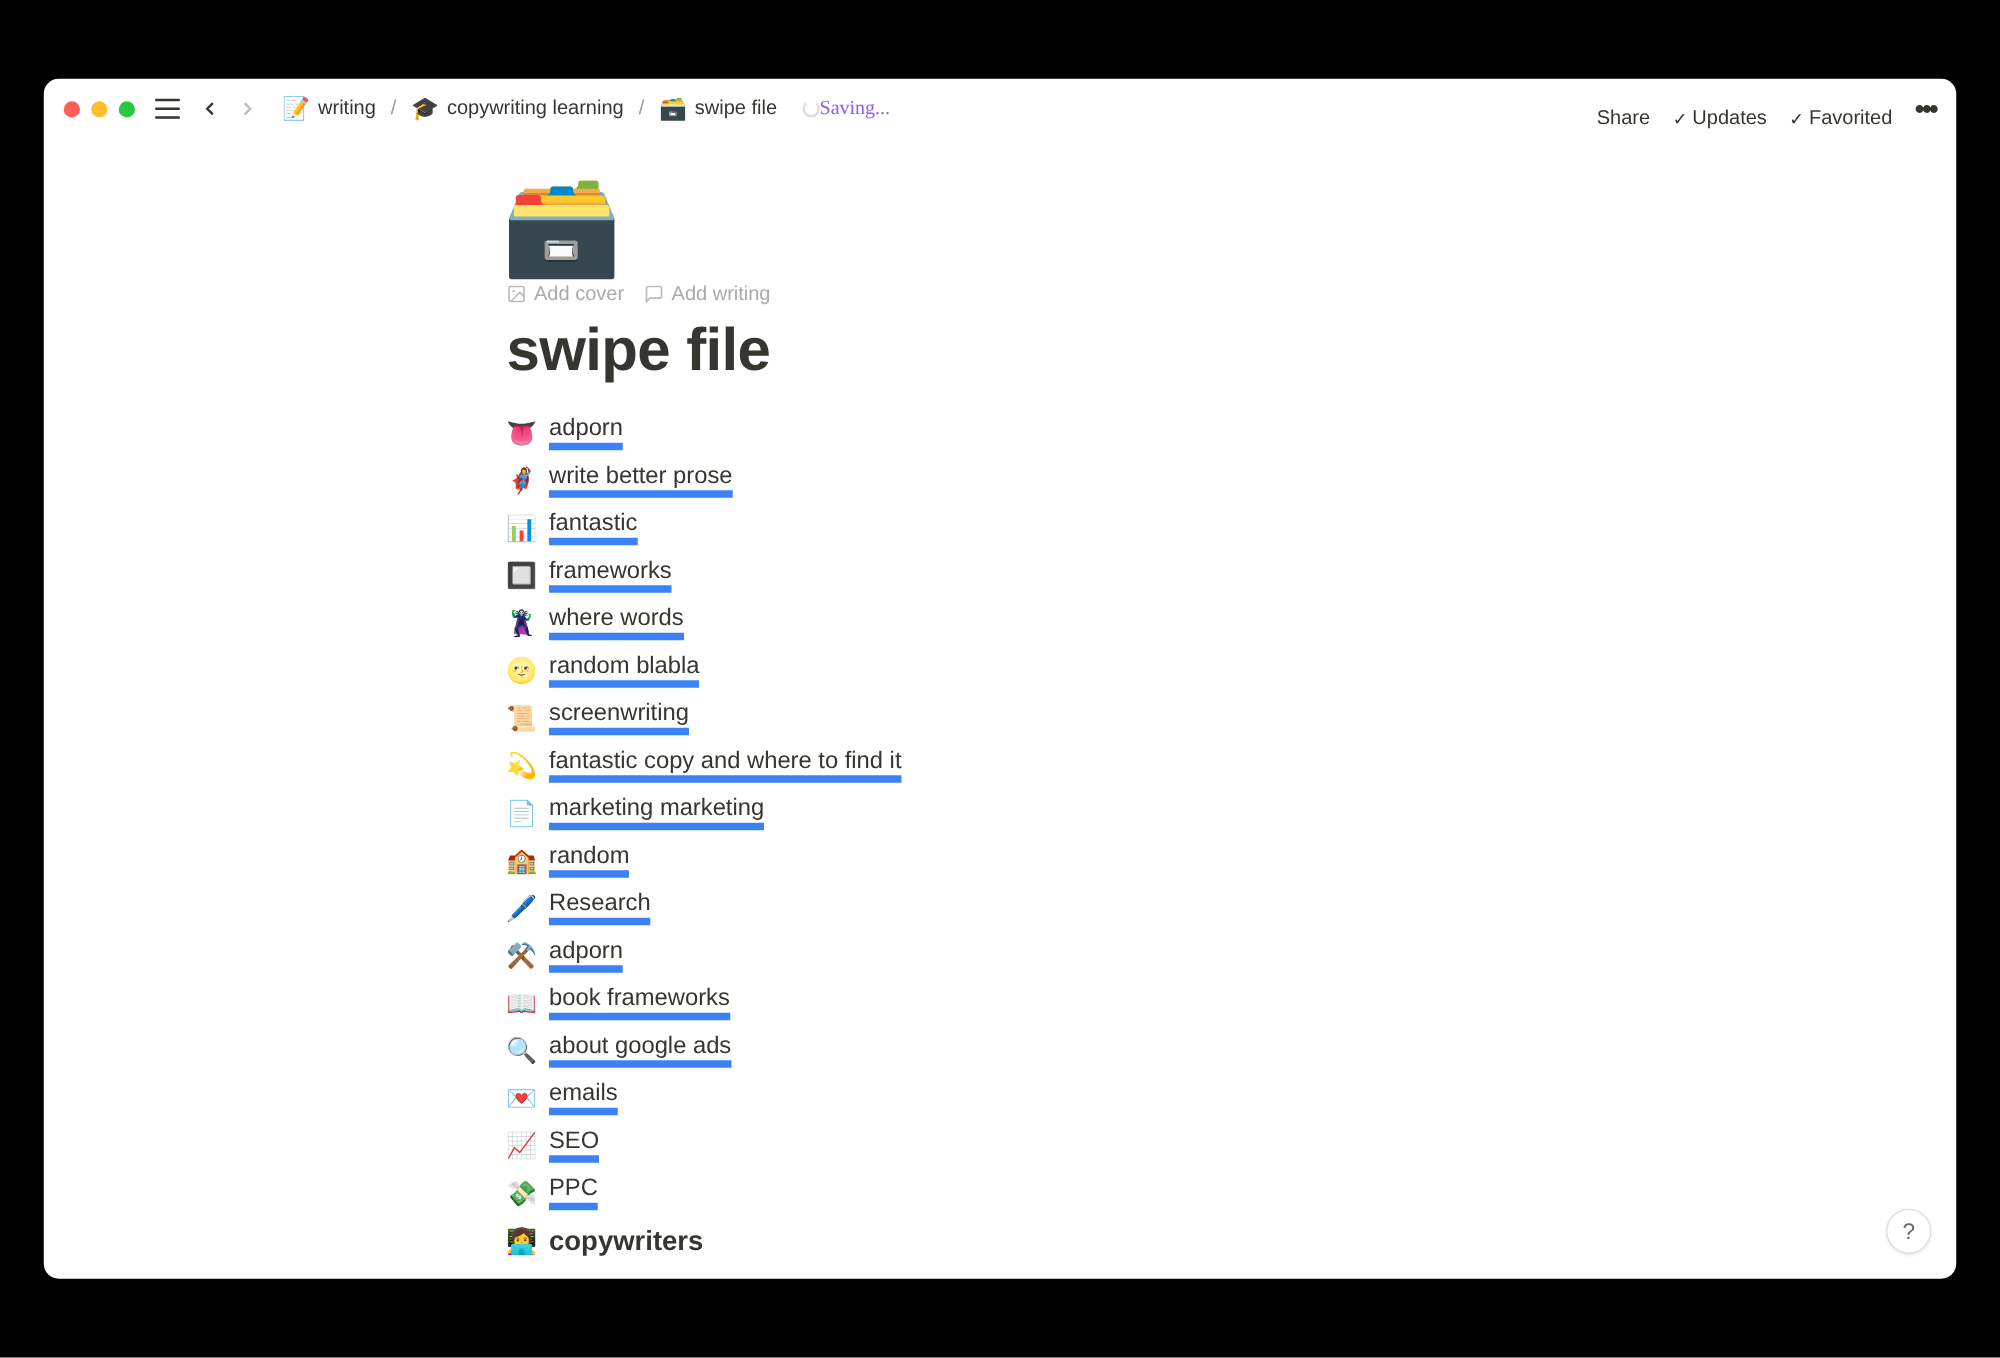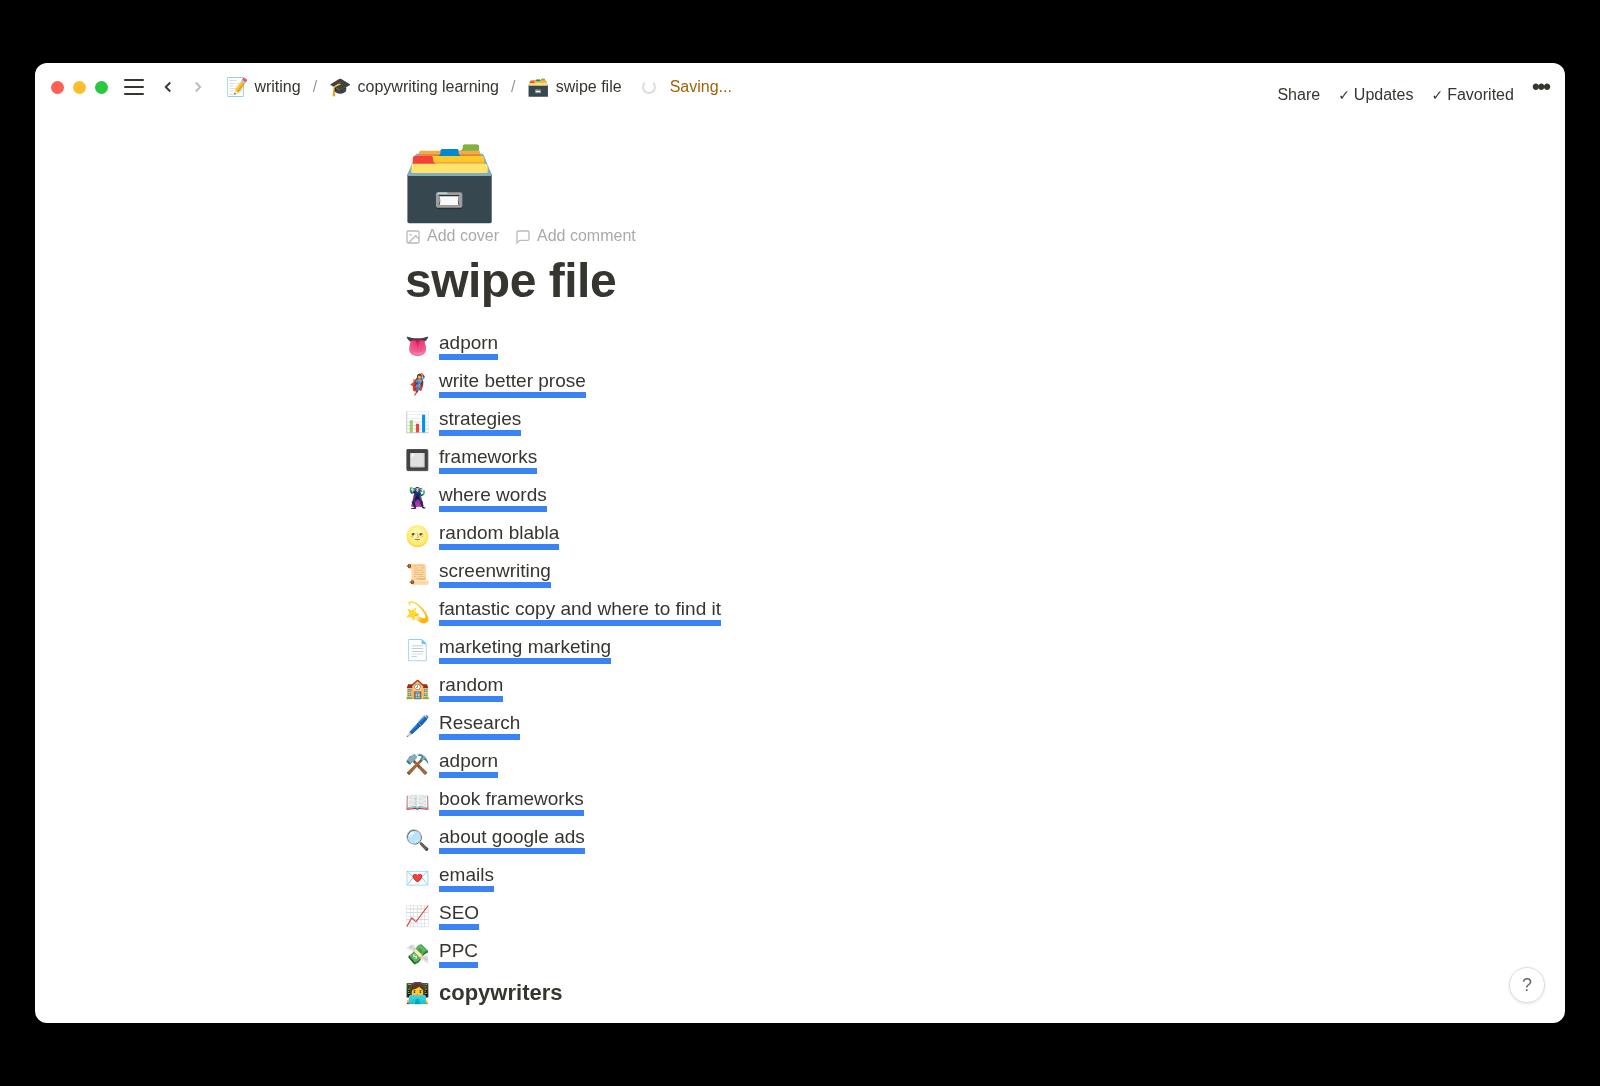--- a/index.html
+++ b/index.html
@@ -83,24 +83,25 @@
       align-items: center;
       gap: 6px;
       cursor: pointer;
       padding: 2px 4px;
       border-radius: 4px;
     }
     .crumb-emoji { font-size: 18px; }
     .crumb-sep { color: #999; }
     .saving {
       margin-left: 10px;
-      color: #a16207;
-      display: flex;
-      align-items: center;
-      gap: 14px;
+      color: #8b5cf6;
+      display: flex;
+      align-items: center;
+      gap: 0;
+      font-family: Liberation Serif, serif;
     }
     .spinner {
       width: 14px;
       height: 14px;
       border: 2px solid #ddd;
       border-top-color: transparent;
       border-radius: 50%;
     }
     .topbar-right {
       margin-left: auto;
@@ -145,21 +146,21 @@
     }
     .page-actions {
       display: flex;
       gap: 16px;
       color: #aaa;
       font-size: 16px;
       margin-bottom: 8px;
     }
     .page-action {
       display: flex;
-      align-items: flex-end;
+      align-items: flex-start;
       gap: 6px;
       cursor: pointer;
     }
     .small-icon {
       width: 16px;
       height: 16px;
       display: inline-flex;
       align-items: center;
       justify-content: center;
     }
@@ -301,36 +302,36 @@
               </svg>
           </span>
           <span>Add cover</span>
         </div>
         <div class="page-action">
           <span class="small-icon">
             <svg width="16" height="16" viewBox="0 0 24 24" fill="none" stroke="#bbb" stroke-width="2">
                 <path d="M21 15a2 2 0 0 1-2 2H7l-4 4V5a2 2 0 0 1 2-2h14a2 2 0 0 1 2 2z"></path>
               </svg>
           </span>
-          <span>Add comment</span>
+          <span>Add writing</span>
         </div>
       </div>
       <h1 class="page-title">swipe file</h1>
       <div class="link-list" id="link-list">
           <div class="link-item">
             <span class="link-emoji">👅</span>
             <span class="link-text">adporn</span>
           </div>
           <div class="link-item">
             <span class="link-emoji">🦸‍♀️</span>
             <span class="link-text">write better prose</span>
           </div>
           <div class="link-item">
             <span class="link-emoji">📊</span>
-            <span class="link-text">strategies</span>
+            <span class="link-text">fantastic</span>
           </div>
           <div class="link-item">
             <span class="link-emoji">🔲</span>
             <span class="link-text">frameworks</span>
           </div>
           <div class="link-item">
             <span class="link-emoji">🦹</span>
             <span class="link-text">where words</span>
           </div>
           <div class="link-item">

